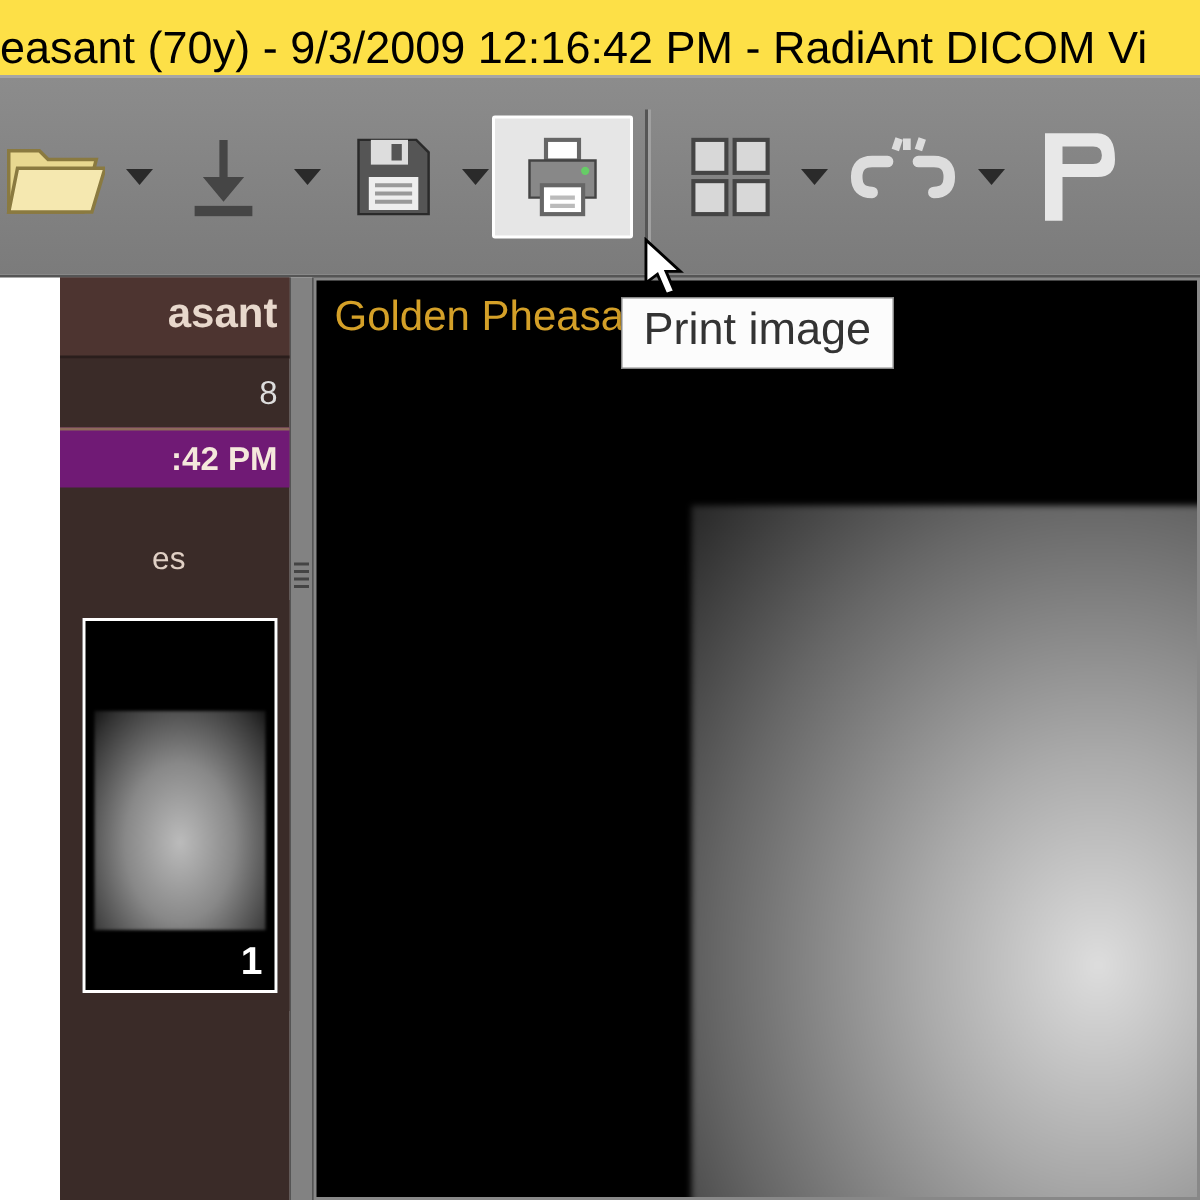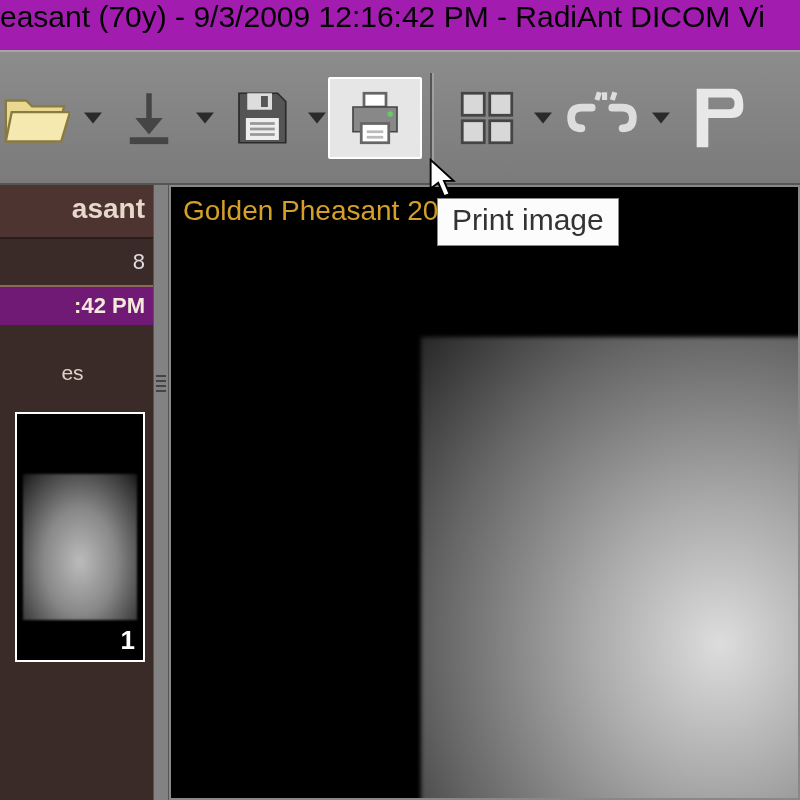--- a/index.html
+++ b/index.html
@@ -6,23 +6,23 @@
 body {
   font-family: "Segoe UI", Arial, sans-serif;
   background: #fff;
   width: 800px;
   height: 800px;
   overflow: hidden;
   position: relative;
 }
 .titlebar {
   height: 50px;
-  background: #a21caf;
+  background: #fde047;
   display: flex;
-  align-items: flex-start;
+  align-items: flex-end;
   padding-left: 0;
   font-size: 30px;
   color: #000;
   white-space: nowrap;
   overflow: hidden;
 }
 .toolbar {
   height: 135px;
   background: linear-gradient(to bottom, #8c8c8c 0%, #7b7b7b 100%);
   border-top: 2px solid #a5a5a5;
@@ -57,20 +57,21 @@
   margin: 0 8px;
 }
 .tb-btn.highlighted {
   background: #e6e6e6;
   border: 2px solid #fff;
   border-radius: 2px;
 }
 .content {
   display: flex;
   height: 615px;
+  margin-left: 40px;
 }
 .sidebar {
   width: 153px;
   background: #3a2b28;
   color: #e8d8cc;
   position: relative;
 }
 .sidebar-header {
   background: #4d3430;
   padding: 8px 8px 12px 0;
@@ -331,19 +332,19 @@
   <div class="viewer">
     <div class="viewer-header">
       <span>Golden Pheasant                      2009 12:16</span>
     </div>
     <div class="viewer-overlay">
     </div>
     <div class="xray-main"></div>
   </div>
 </div>
 
-<div class="tooltip" style="top:198px; left:437px;">
+<div class="tooltip" style="top:198px; left:414px;">
   <span>Print image</span>
 </div>
 
 <svg class="cursor" style="top:158px; left:428px;" width="32" height="42" viewBox="0 0 16 22">
   <path fill="#fff" stroke="#000" stroke-width="1" d="M1 1 L1 16 L5 13 L8 20 L11 19 L8 12 L13 12 Z"></path>
 </svg>
 
 </body></html>

